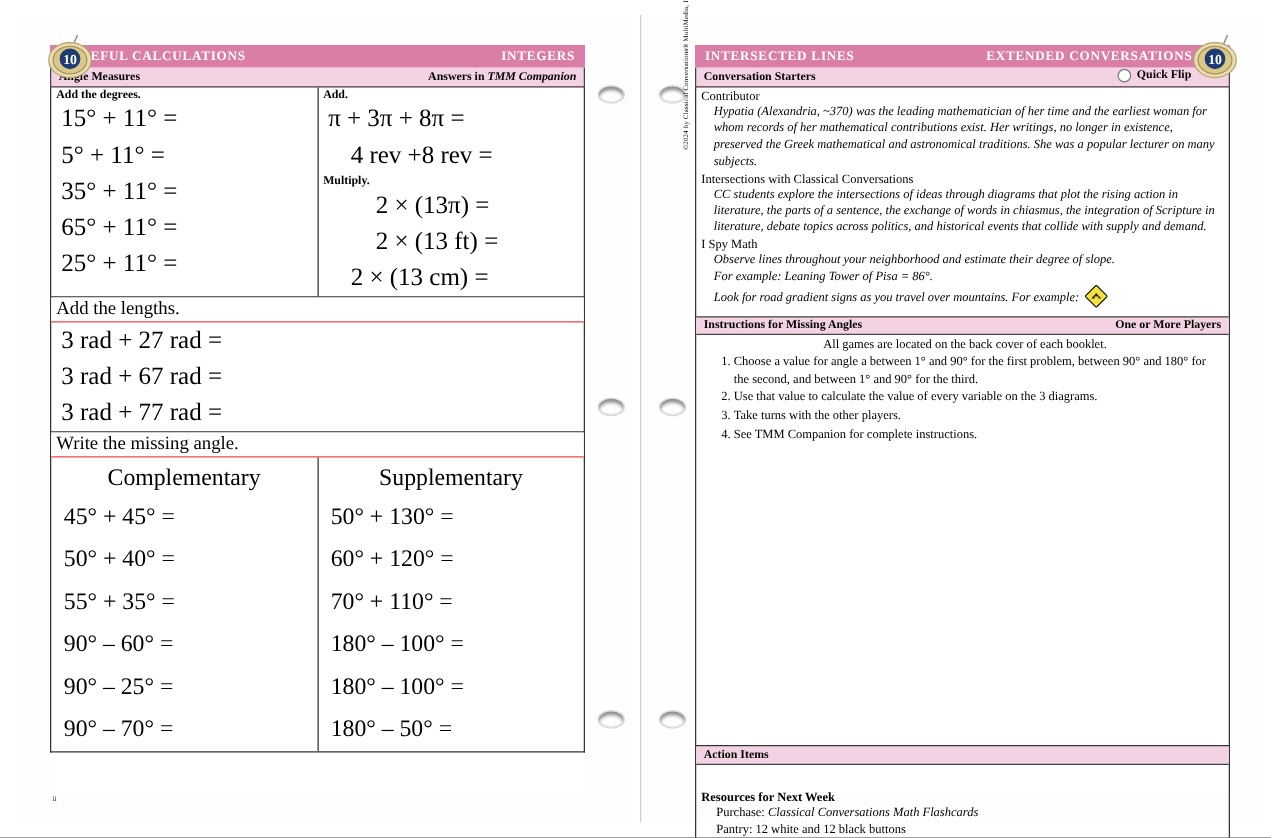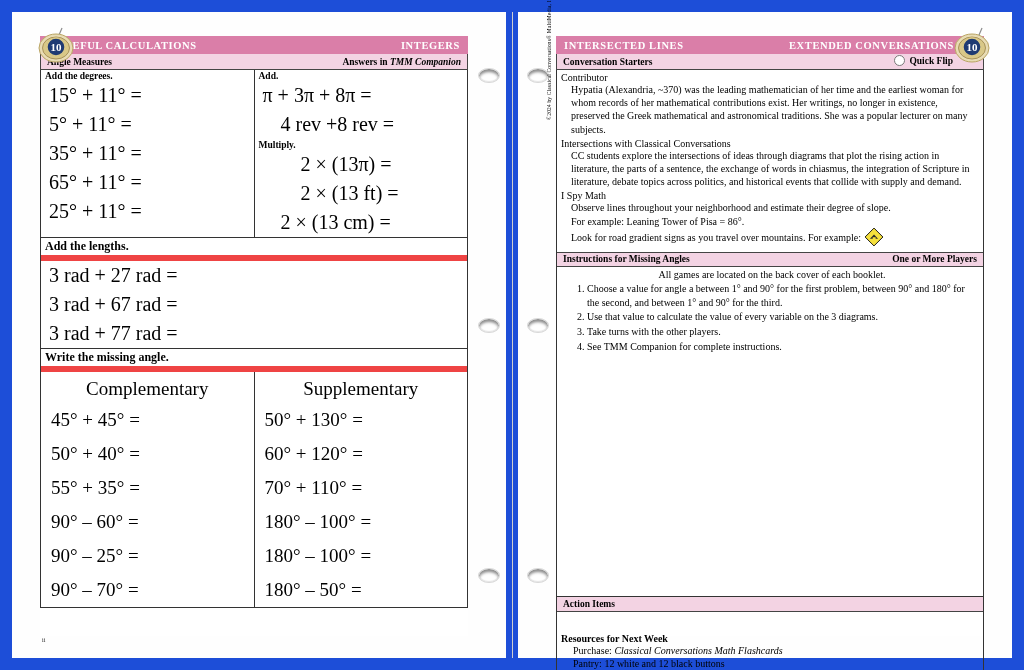--- a/index.html
+++ b/index.html
@@ -1,21 +1,21 @@
 <!DOCTYPE html>
 <html><head>
 <meta charset="utf-8">
 <style>
   html,body{margin:0;padding:0;}
   body{
     width:1024px;height:670px;overflow:hidden;
     background:#000;
     font-family:"Liberation Serif","DejaVu Serif",serif;
   }
-  .spread{position:relative;width:1024px;height:670px;background:#1d4ed8;}
+  .spread{position:relative;width:1024px;height:670px;background:#ffffff;}
 
   
   .sheet{position:absolute;top:12px;height:646px;background:#fefefe;}
   .sheet.left{left:12px;width:494px;}
   .sheet.right{left:518px;width:494px;}
   .gutter-line{position:absolute;top:12px;height:646px;width:1px;background:#cfcfcf;}
 
   
   .hole{position:absolute;width:20px;height:13px;border-radius:50%;
         background:#ffffff;
@@ -41,37 +41,37 @@
   .subbanner .s-right{margin-left:auto;font-size:9.5px;font-weight:bold;}
   .subbanner .s-right i{font-style:italic;}
 
   
   .medallion{position:absolute;width:36px;height:36px;top:-10px;z-index:6;}
   .medallion.on-left{left:-4px;}
   .medallion.on-right{right:-4px;}
 
   
   .body-box{border:1px solid #333;border-top:none;box-sizing:border-box;}
-  .sec-label{font-size:12px;font-weight:bold;padding:1px 4px;border-bottom:6px solid #ef4444;
+  .sec-label{font-size:15px;font-weight:normal;padding:1px 4px;border-bottom:1px solid #ef4444;
              background:#fff;}
   .two-col{display:flex;}
   .col{flex:1;box-sizing:border-box;}
   .col.divider{border-right:1px solid #333;}
   .mini-label{font-size:9.5px;font-weight:bold;padding:1px 0 0 4px;}
   .prob{font-size:20px;padding:3px 0 3px 8px;white-space:nowrap;line-height:1.15;}
   .prob.r{text-align:left;padding-left:26px;}
 
   .cs-head{font-size:19px;text-align:center;padding:6px 0 3px;}
   .cs-row{font-size:19px;padding:6px 0 6px 10px;}
 
   
   .rp-body{border:1px solid #333;border-top:none;box-sizing:border-box;
            padding:0;height:527px;position:relative;}
   .h3{font-size:10px;font-weight:normal;padding:2px 0 0 4px;}
-  .para{font-size:10px;padding:0 10px 0 14px;line-height:1.32;text-align:left;}
+  .para{font-size:10px;padding:0 10px 0 14px;line-height:1.32;text-align:left;font-style:italic;}
   .bar{background:#f3d3e3;border-top:1px solid #444;border-bottom:1px solid #444;
        display:flex;align-items:center;padding:0 6px;height:15px;box-sizing:border-box;}
   .bar .l{font-size:9.5px;font-weight:bold;}
   .bar .r{margin-left:auto;font-size:9.5px;font-weight:bold;}
   ol.inst{margin:1px 0 0 0;padding-left:30px;font-size:10px;line-height:1.38;}
   ol.inst li{padding-right:14px;margin-bottom:1px;}
   .lead{font-size:10px;padding:2px 0 1px 4px;text-align:center;}
 
   .action-box{border:1px solid #333;border-top:none;box-sizing:border-box;}
   .ai-body{padding:1px 6px 2px 4px;}

